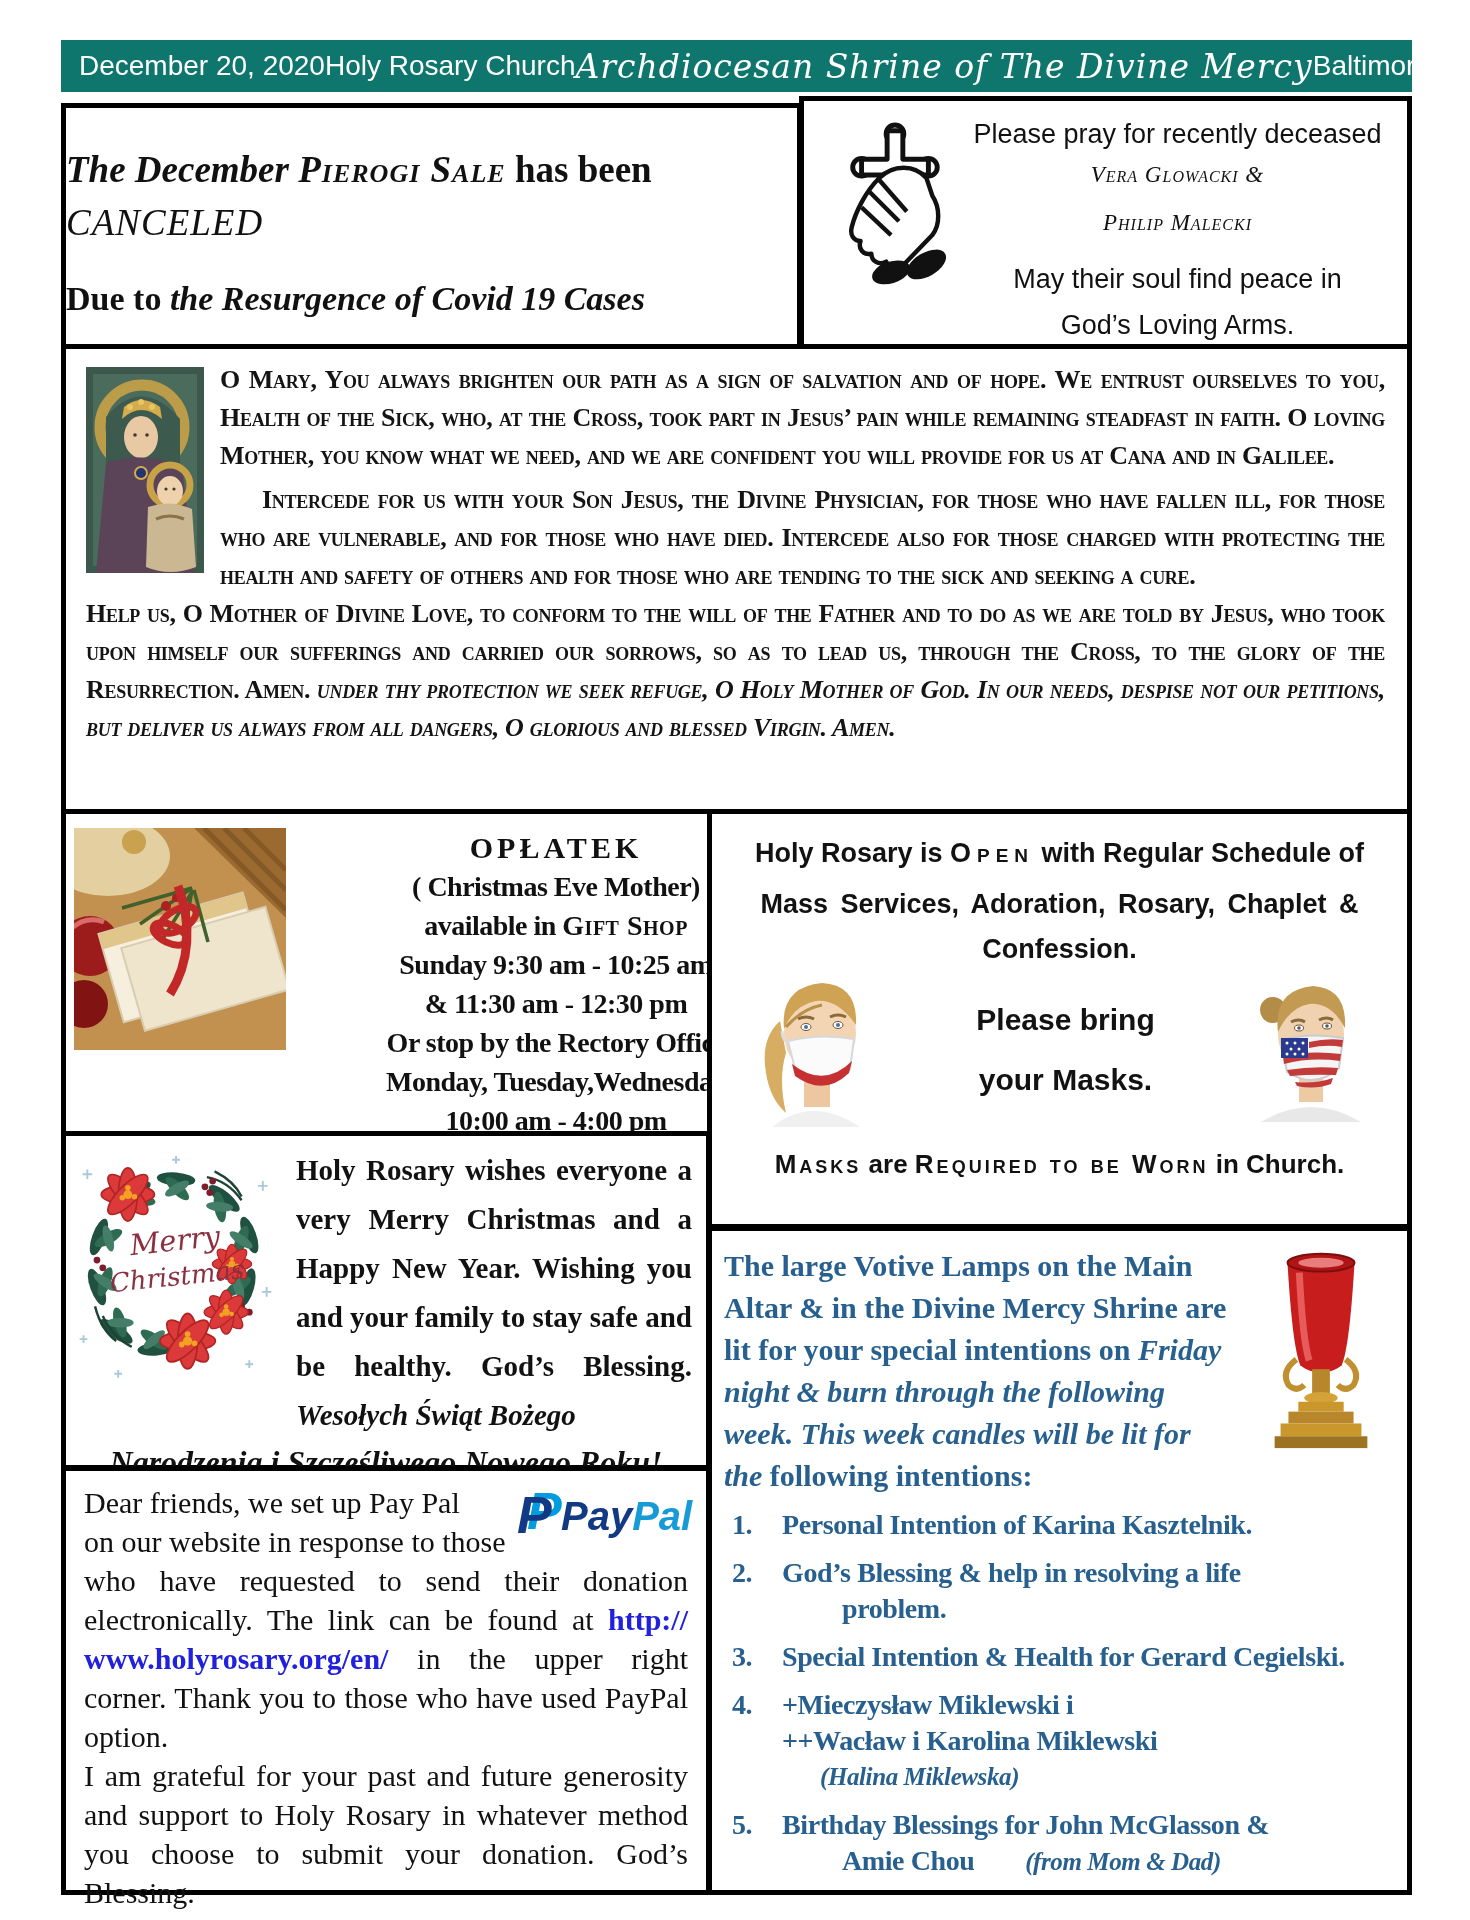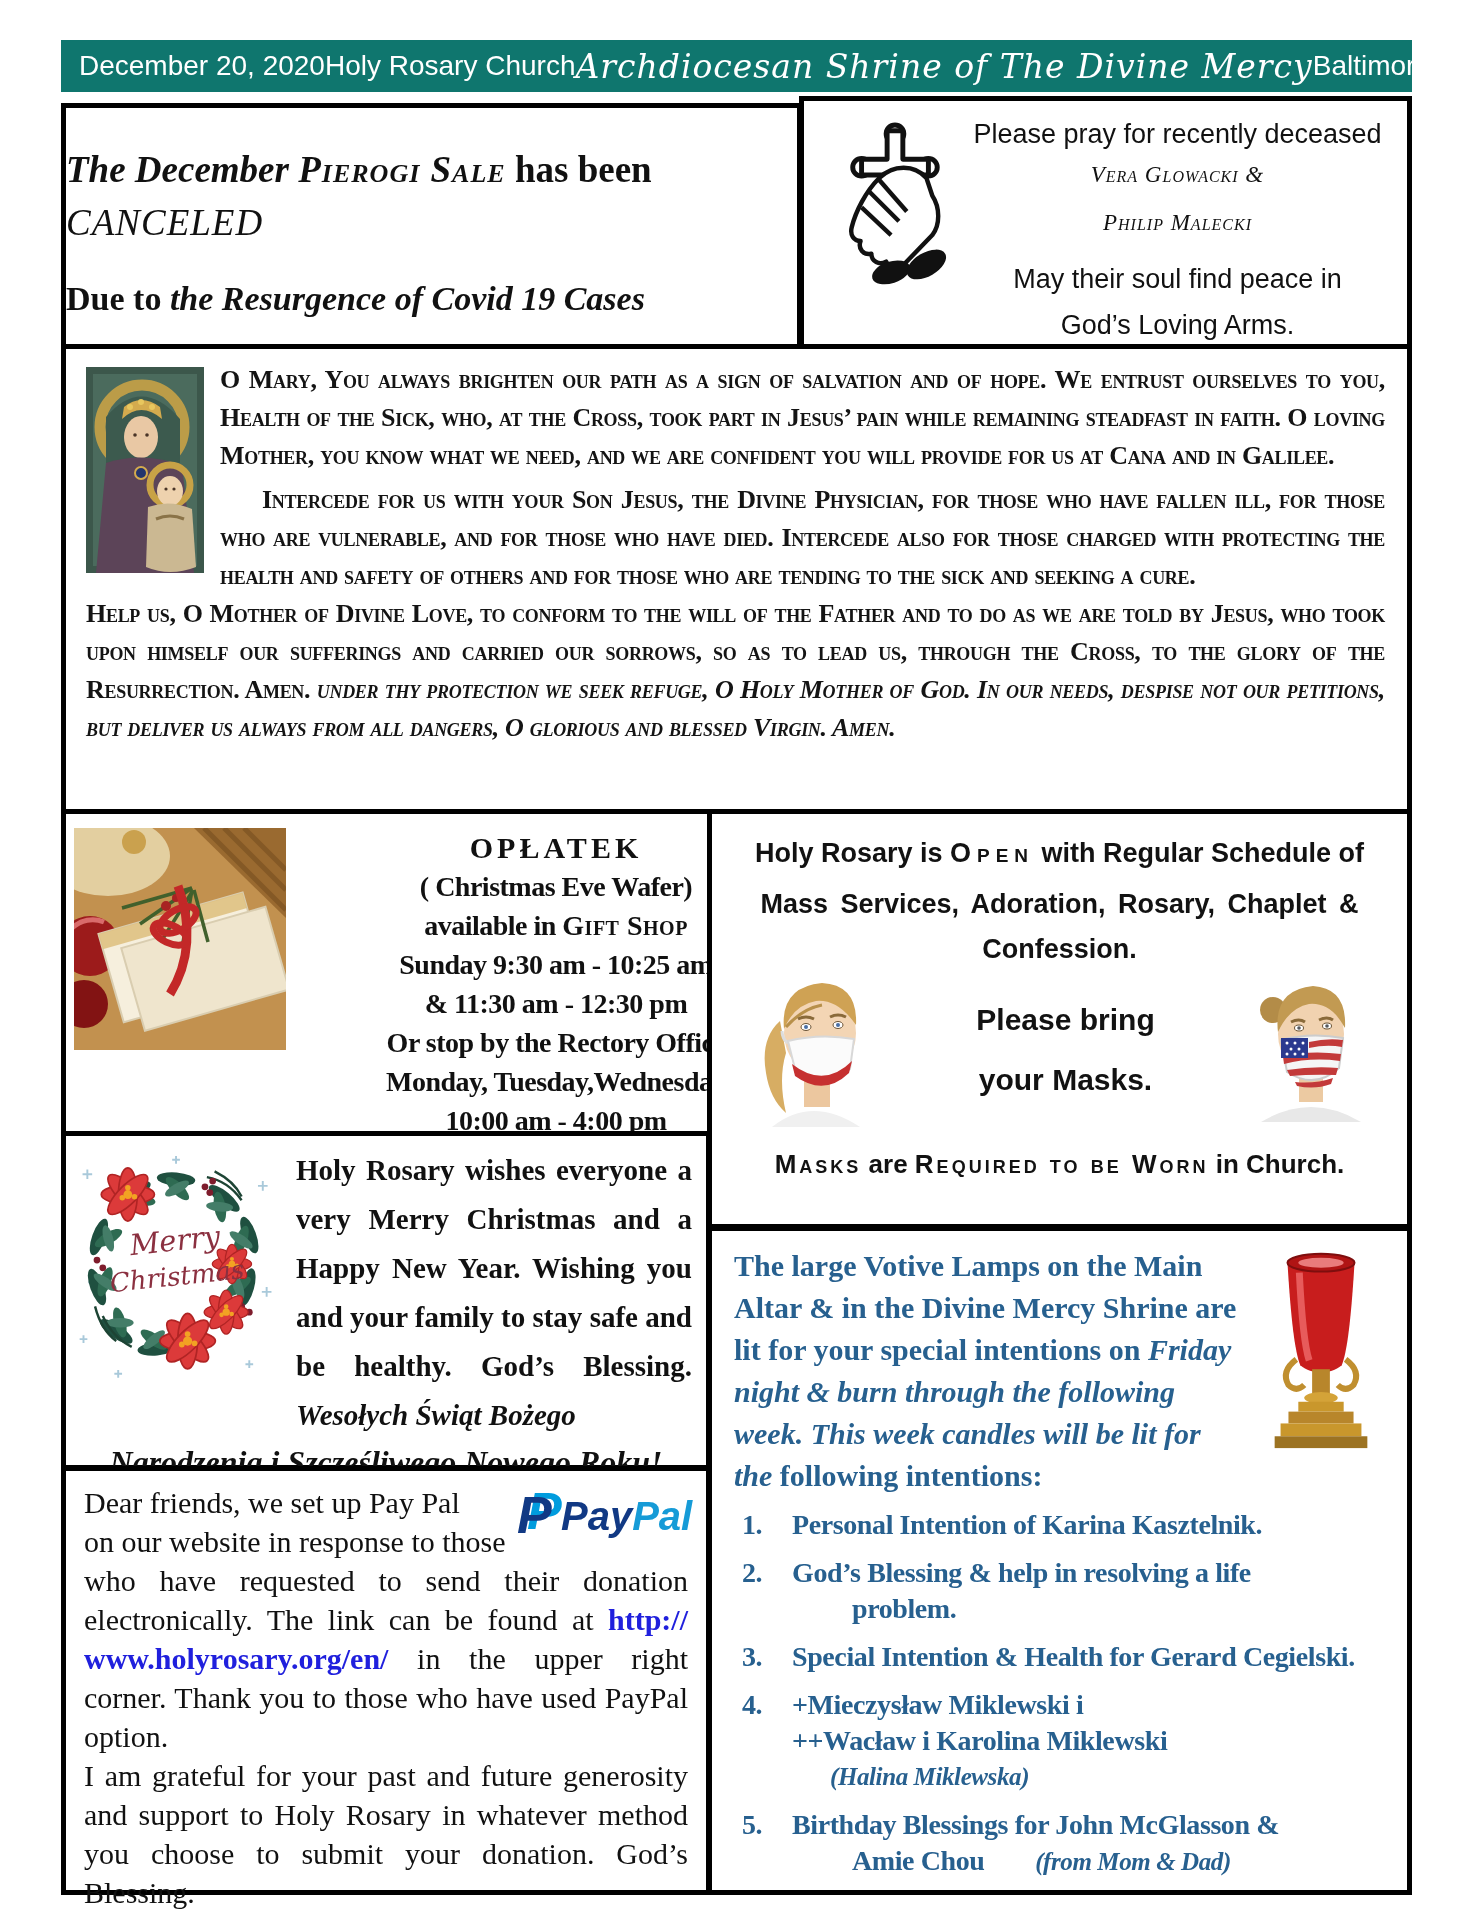--- a/index.html
+++ b/index.html
@@ -75,21 +75,21 @@
 
   
   .box-paypal{left:61px;top:1466px;width:650px;height:429px;padding:12px 18px;font-size:30px;line-height:39px;}
   .paypal-logo{position:absolute;right:8px;top:12px;}
   .pp-l1,.pp-l2{width:440px;}
   .pp-body{text-align:justify;margin:0;}
   .pp-link{color:#2020dd;font-weight:bold;text-decoration:none;}
   .pp-body2{text-align:justify;margin:0;}
 
   
-  .box-votive{left:707px;top:1226px;width:705px;height:669px;padding:14px 18px 8px 22px;
+  .box-votive{left:707px;top:1226px;width:705px;height:669px;padding:14px 18px 8px 12px;
               color:#27608f;font-weight:bold;}
   .candle-img{position:absolute;right:12px;top:12px;}
   .votive-intro{width:505px;font-size:30px;line-height:42px;margin:0;}
   .votive-it{font-style:italic;}
   .votive-list{margin-top:10px;}
   .votive-item{display:flex;margin-bottom:12px;font-size:28px;line-height:36px;letter-spacing:-0.4px;}
   .votive-num{flex:none;width:50px;padding-left:8px;}
   .votive-lines{flex:1;}
   .votive-ind{margin-left:60px;}
   .votive-note{font-style:italic;font-size:25px;margin-left:44px;}
@@ -209,21 +209,21 @@
         </g>
         <circle cx="92" cy="78" r="5" fill="#a82222"></circle>
           <circle cx="102" cy="70" r="4" fill="#a82222"></circle>
         <path d="M104 58 C 118 96 116 134 96 166" stroke="#c32828" stroke-width="9" fill="none"></path>
         <ellipse cx="104" cy="92" rx="20" ry="10" fill="none" stroke="#c32828" stroke-width="7" transform="rotate(-30 104 92)"></ellipse>
         <ellipse cx="96" cy="106" rx="18" ry="9" fill="none" stroke="#c32828" stroke-width="7" transform="rotate(25 96 106)"></ellipse>
       </svg>
     </div>
     <div class="oplatek-text">
       <div class="oplatek-title">OPŁATEK</div>
-      <div>( Christmas Eve  Wafer)</div>
+      <div>( Christmas Eve  Mother)</div>
       <div><span>available in   </span><span class="oplatek-sc">Gift Shop</span></div>
       <div>Sunday 9:30 am - 10:25 am</div>
       <div>&amp;  11:30 am - 12:30 pm</div>
       <div>Or stop by the  Rectory Office</div>
       <div>Monday, Tuesday,Wednesday</div>
       <div>10:00 am - 4:00 pm</div>
     </div>
   </div>
 
   <div class="bx box-open">

